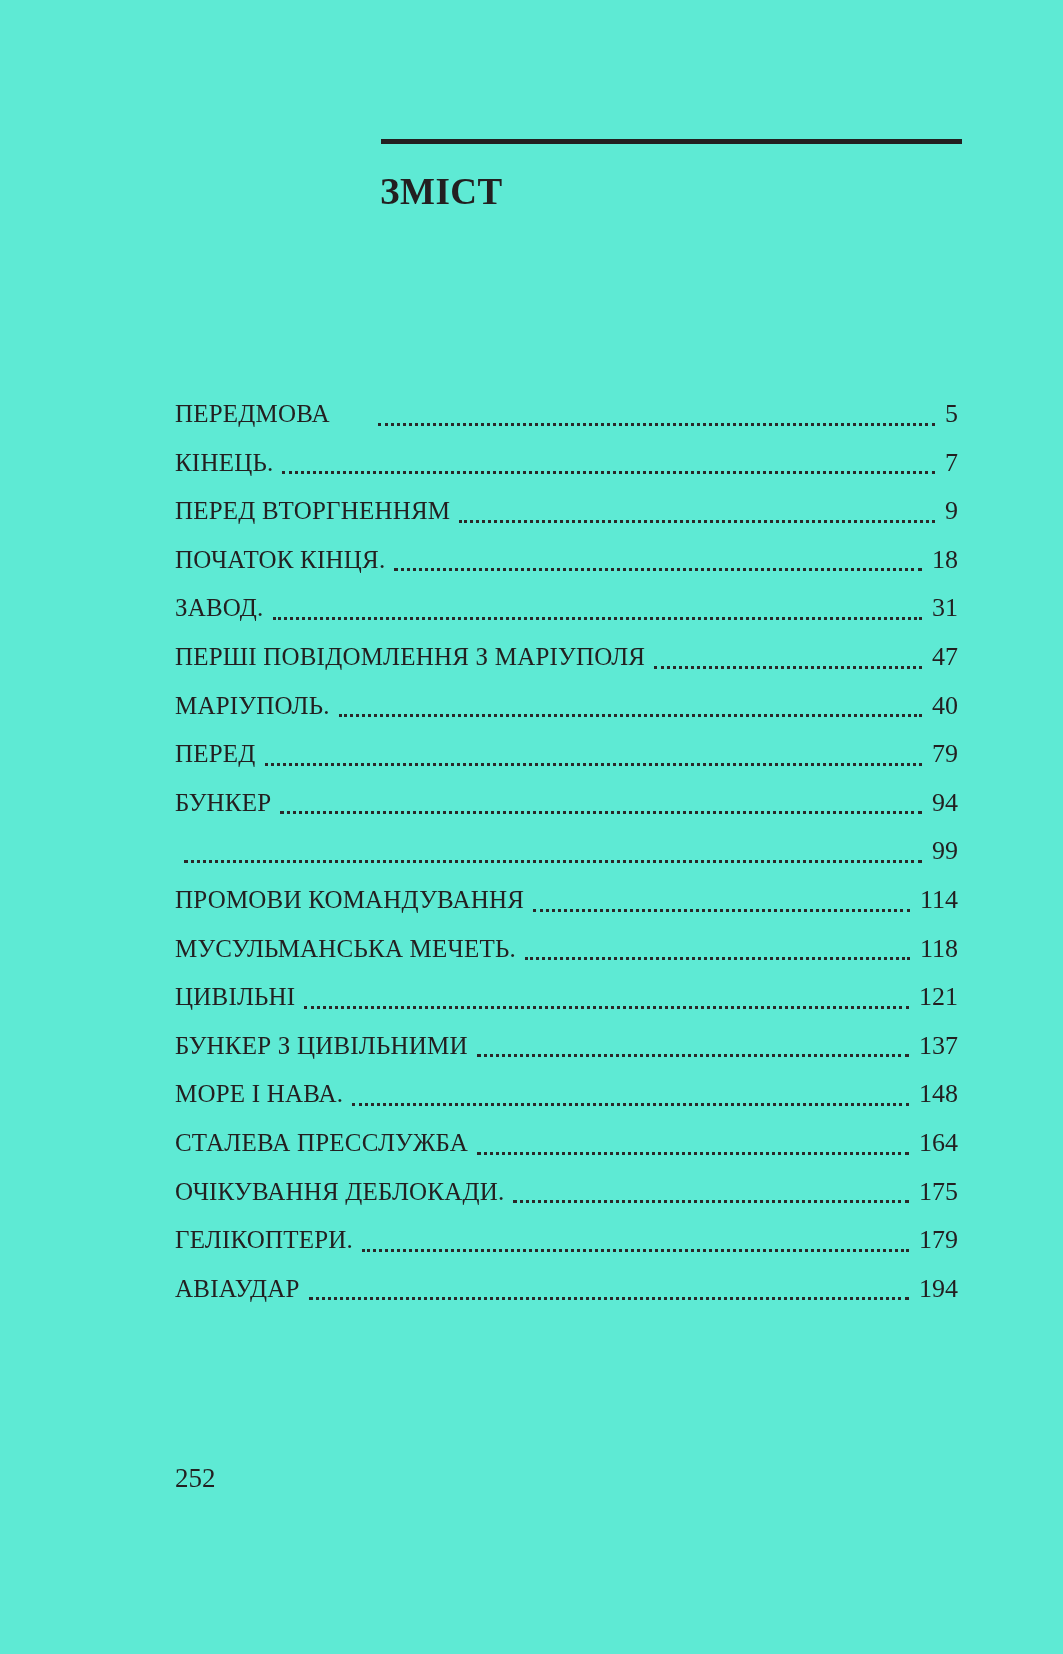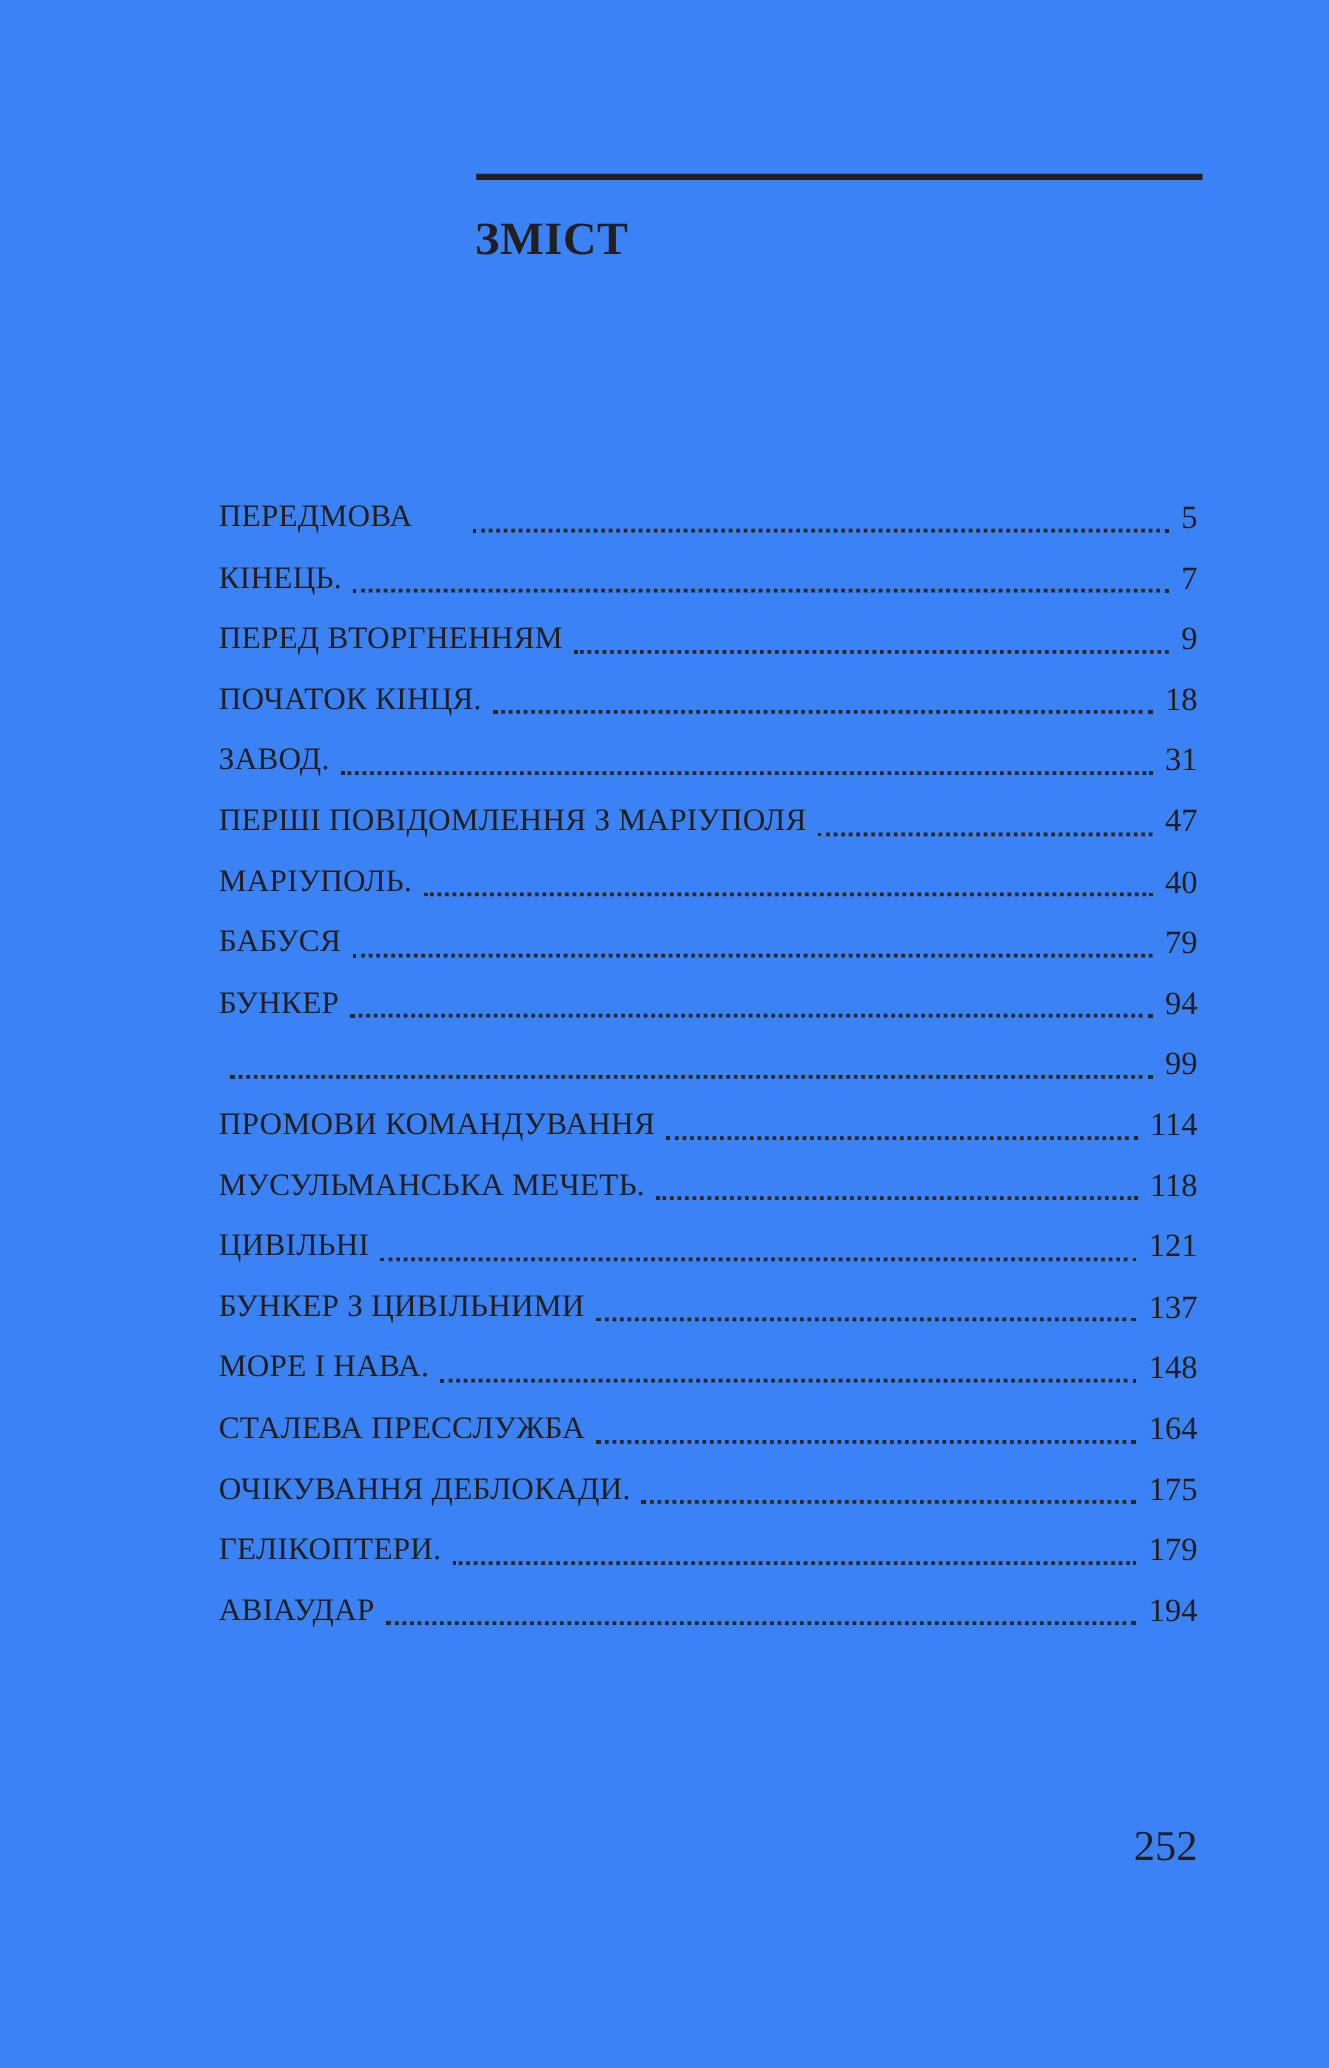--- a/index.html
+++ b/index.html
@@ -5,21 +5,21 @@
   html, body {
     margin: 0;
     padding: 0;
     background: #e8e8e8;
   }
   .page {
     position: relative;
     width: 1063px;
     height: 1654px;
     margin: 0 auto;
-    background: #3b82f6;
+    background: #5eead4;
     color: #231f20;
     font-family: "Liberation Serif", "DejaVu Serif", serif;
     overflow: hidden;
   }
   .header-rule {
     position: absolute;
     left: 381px;
     top: 139px;
     width: 581px;
     height: 5px;
@@ -66,22 +66,22 @@
   }
   .row .num {
     flex: 0 0 auto;
     font-size: 26px;
   }
   .folio {
     position: absolute;
     left: 175px;
     top: 1458px;
     width: 783px;
-    text-align: right;
-    font-size: 34px;
+    text-align: left;
+    font-size: 27px;
     line-height: 40px;
   }
 </style>
 </head>
 <body>
 
 <div class="page">
   <div class="header-rule"></div>
   <h1 class="page-title">ЗМІСТ</h1>
 
@@ -122,21 +122,21 @@
     <span class="num">47</span>
   </div>
 
   <div class="row">
     <span class="label">МАРІУПОЛЬ.</span>
     <span class="leader"></span>
     <span class="num">40</span>
   </div>
 
   <div class="row">
-    <span class="label">БАБУСЯ</span>
+    <span class="label">ПЕРЕД</span>
     <span class="leader"></span>
     <span class="num">79</span>
   </div>
 
   <div class="row">
     <span class="label">БУНКЕР</span>
     <span class="leader"></span>
     <span class="num">94</span>
   </div>
 

